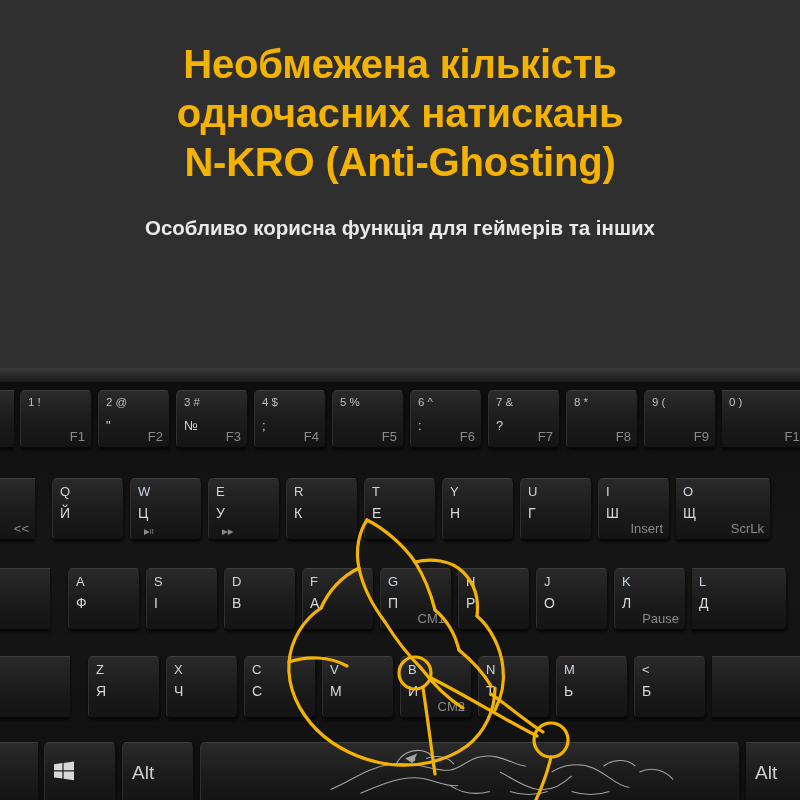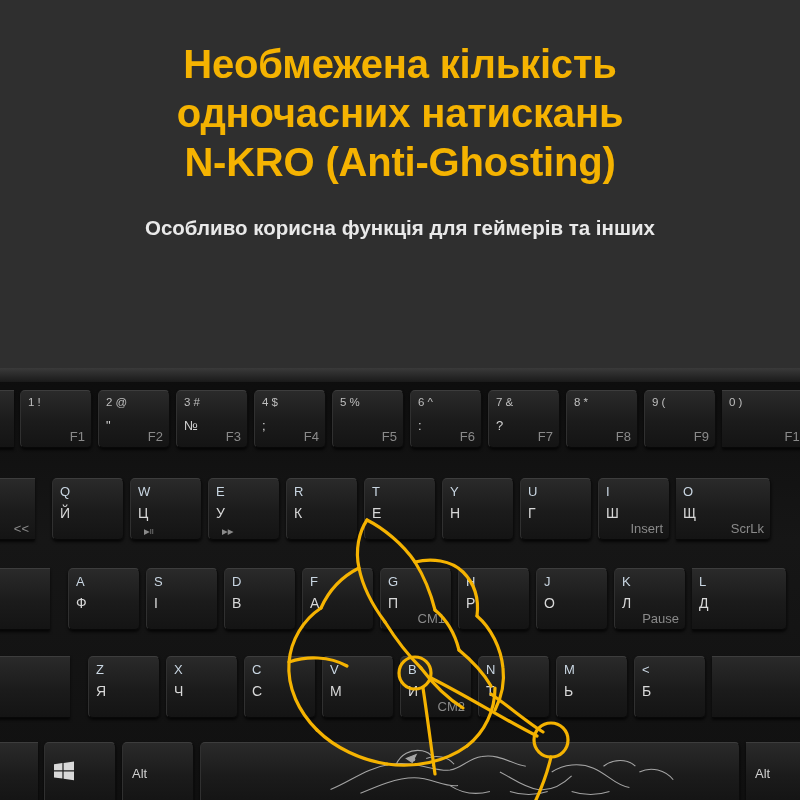--- a/index.html
+++ b/index.html
@@ -87,21 +87,21 @@
     position: absolute; right: 6px; bottom: 3px;
     color: #8a8a8a; font-size: 13px;
   }
   .key .fnl {
     position: absolute; left: 13px; bottom: 3px;
     color: #8a8a8a; font-size: 7.5px;
   }
   .key .wide-label {
     position: absolute; left: 9px; top: 50%;
     transform: translateY(-50%);
-    color: #cfcfcf; font-size: 13px;
+    color: #cfcfcf; font-size: 19px;
   }
   .key.partial-left { border-left: none; border-radius: 0 5px 5px 0; }
   .key.partial-right { border-right: none; border-radius: 5px 0 0 5px; }
 
   
   .dragon {
     position: absolute;
     left: 0; top: 0; width: 100%; height: 100%;
     opacity: 0.85;
   }

